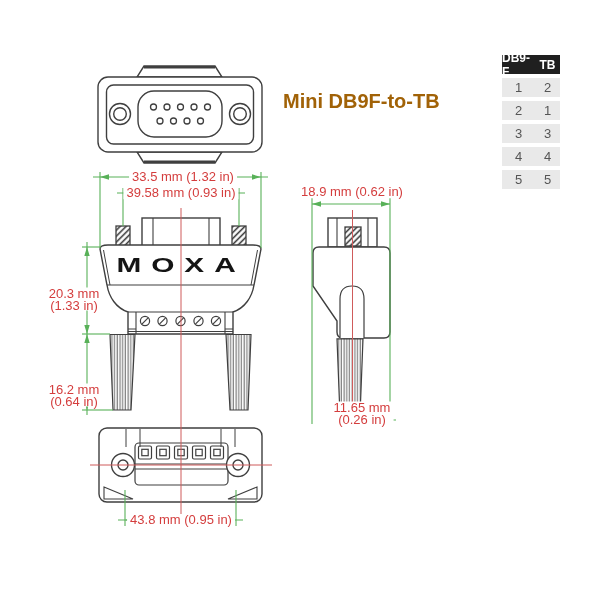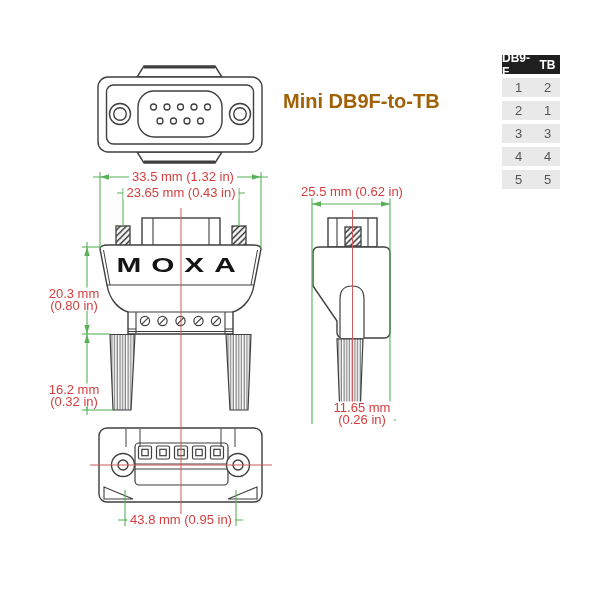--- a/index.html
+++ b/index.html
@@ -187,30 +187,30 @@
       <polygon points="236,520 227,517.3 227,522.7" stroke="none"></polygon>
       <line x1="125" y1="490" x2="125" y2="526"></line>
       <line x1="236" y1="490" x2="236" y2="526"></line>
     </g>
   </svg>
 
   <div class="page-title">Mini DB9F-to-TB</div>
   <div class="logo">MOXA</div>
 
   <div class="dim-label" style="left:183px;top:177px;">33.5 mm (1.32 in)</div>
-  <div class="dim-label" style="left:181px;top:193px;">23.65 mm (0.43 in)</div>
+  <div class="dim-label" style="left:181px;top:193px;">39.58 mm (0.93 in)</div>
   <div class="dim-label" style="left:74px;top:299px;">
     <div>20.3 mm</div>
-    <div>(0.80 in)</div>
+    <div>(1.33 in)</div>
   </div>
   <div class="dim-label" style="left:74px;top:395px;">
     <div>16.2 mm</div>
-    <div>(0.32 in)</div>
-  </div>
-  <div class="dim-label" style="left:352px;top:192px;">25.5 mm (0.62 in)</div>
+    <div>(0.64 in)</div>
+  </div>
+  <div class="dim-label" style="left:352px;top:192px;">18.9 mm (0.62 in)</div>
   <div class="dim-label" style="left:362px;top:413px;">
     <div>11.65 mm</div>
     <div>(0.26 in)</div>
   </div>
   <div class="dim-label" style="left:181px;top:520px;">43.8 mm (0.95 in)</div>
 
   <div class="pin-table">
     <div class="row">
       <div class="cell c1 head">DB9-F</div>
       <div class="cell c2 head">TB</div>

